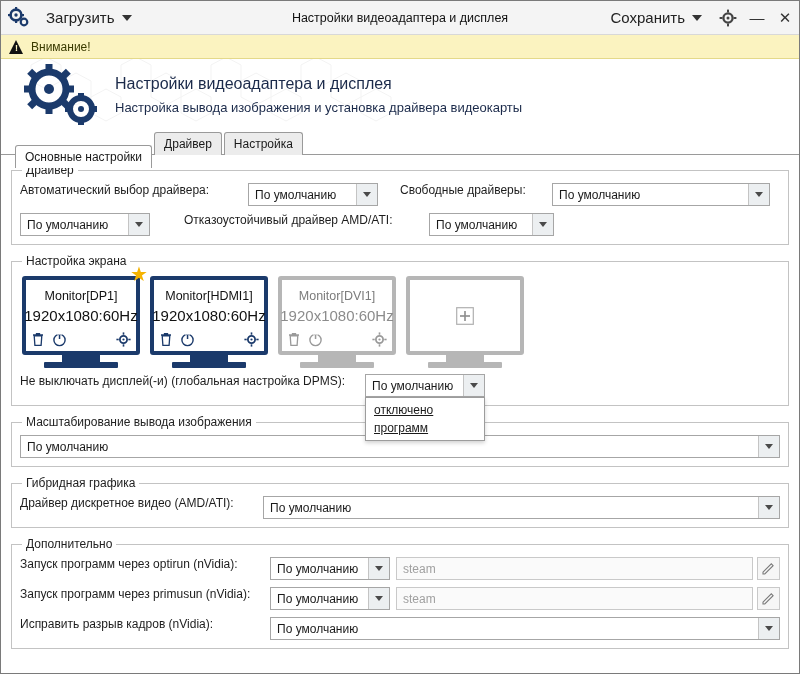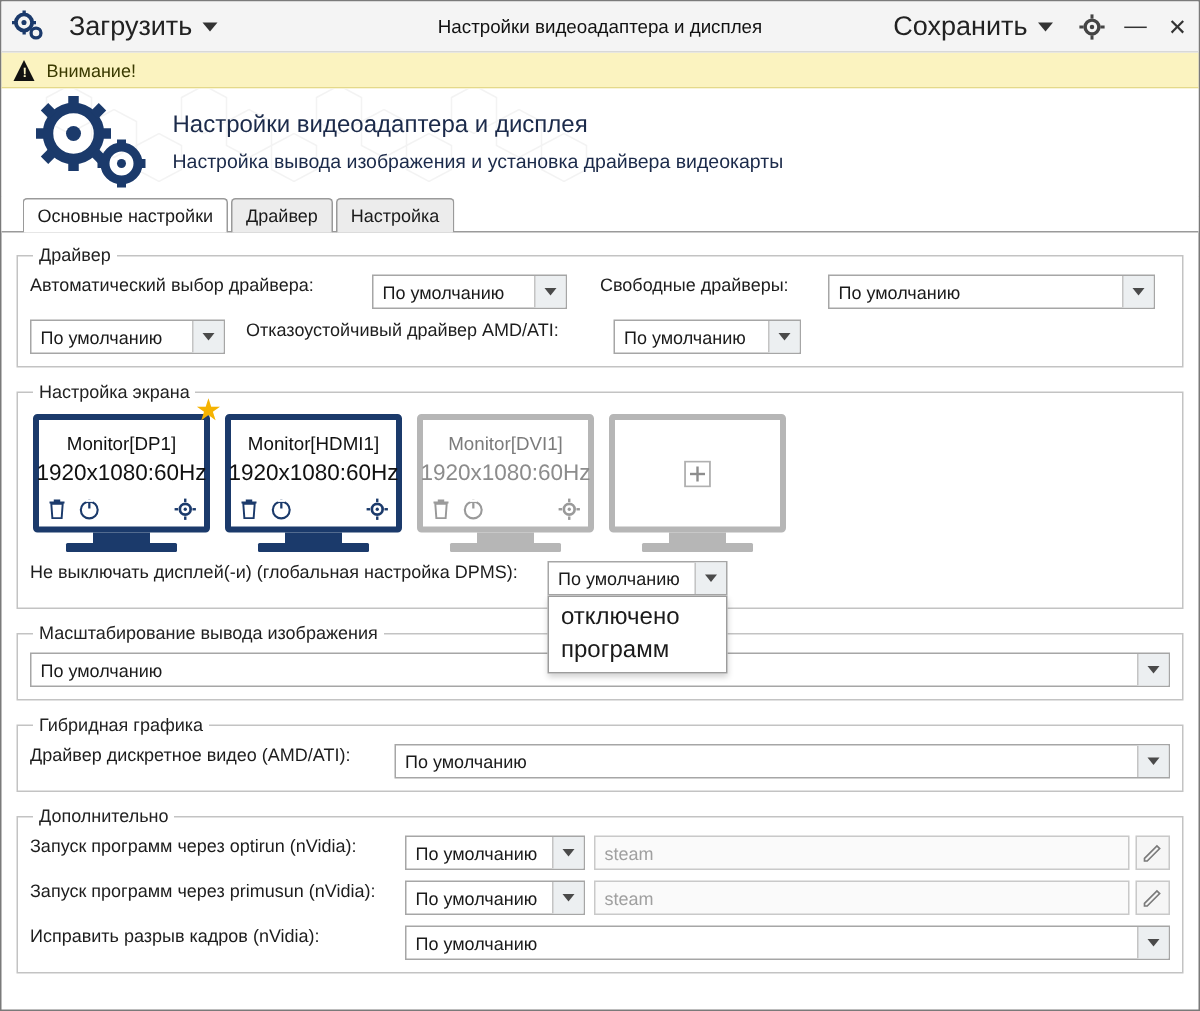--- a/index.html
+++ b/index.html
@@ -24,21 +24,21 @@
     background: #f4f4f4;
     border-bottom: 1px solid #d8d8d8;
     display: flex; align-items: center;
     padding: 0 6px;
     position: relative;
   }
   .tb-left { display: flex; align-items: center; gap: 10px; }
   .app-logo { width: 24px; height: 24px; position: relative; }
   .menu-btn {
     display: flex; align-items: center; gap: 7px;
-    font-size: 18px; color: #222;
+    font-size: 15px; color: #222;
     padding: 3px 5px; cursor: default;
   }
   .caret-down {
     width: 0; height: 0;
     border-left: 5px solid transparent;
     border-right: 5px solid transparent;
     border-top: 6px solid #333;
   }
   .tb-title {
     position: absolute; left: 0; right: 0;
@@ -112,21 +112,21 @@
     padding: 4px 9px 4px 9px;
     font-size: 12px;
     margin-right: 2px;
     border-top-left-radius: 3px;
     border-top-right-radius: 3px;
     position: relative; top: 1px;
     cursor: default;
   }
   .tab.active {
     background: #ffffff;
-    top: 1px;
+    top: 14px;
     z-index: 3;
   }
   
   .content {
     flex: 1;
     padding: 8px 10px 4px 10px;
     overflow: hidden;
   }
   fieldset.group {
     border: 1px solid #c3c3c3;
@@ -248,22 +248,23 @@
     position: absolute;
     border: 1px solid #9c9c9c;
     background: #fff;
     box-shadow: 0 2px 4px rgba(0,0,0,0.18);
     z-index: 30;
     padding: 3px 0;
     width: 120px;
   }
   .dropdown-pop div {
     padding: 2px 8px;
-    font-size: 16px; color: #1a1a1a;
+    font-size: 12px; color: #1a1a1a;
     cursor: default;
+    text-decoration: underline;
   }
   .dpms-row { position: relative; }
 </style>
 </head>
 <body>
 
 <div class="window">
 
   <div class="titlebar">
     <div class="tb-left">
@@ -384,21 +385,21 @@
             </span>
         </span>
       </div>
       <div class="row">
         <span class="combo" style="width:130px">
           <span class="val">По умолчанию</span>
           <span class="arrow">
               <i></i>
             </span>
         </span>
-        <span class="lbl" style="width:245px; margin-left:14px">Отказоустойчивый драйвер AMD/ATI:</span>
+        <span class="lbl" style="width:245px; margin-left:34px">Отказоустойчивый драйвер AMD/ATI:</span>
         <span class="combo" style="width:125px">
           <span class="val">По умолчанию</span>
           <span class="arrow">
               <i></i>
             </span>
         </span>
       </div>
     </fieldset>
 
     <fieldset class="group">

